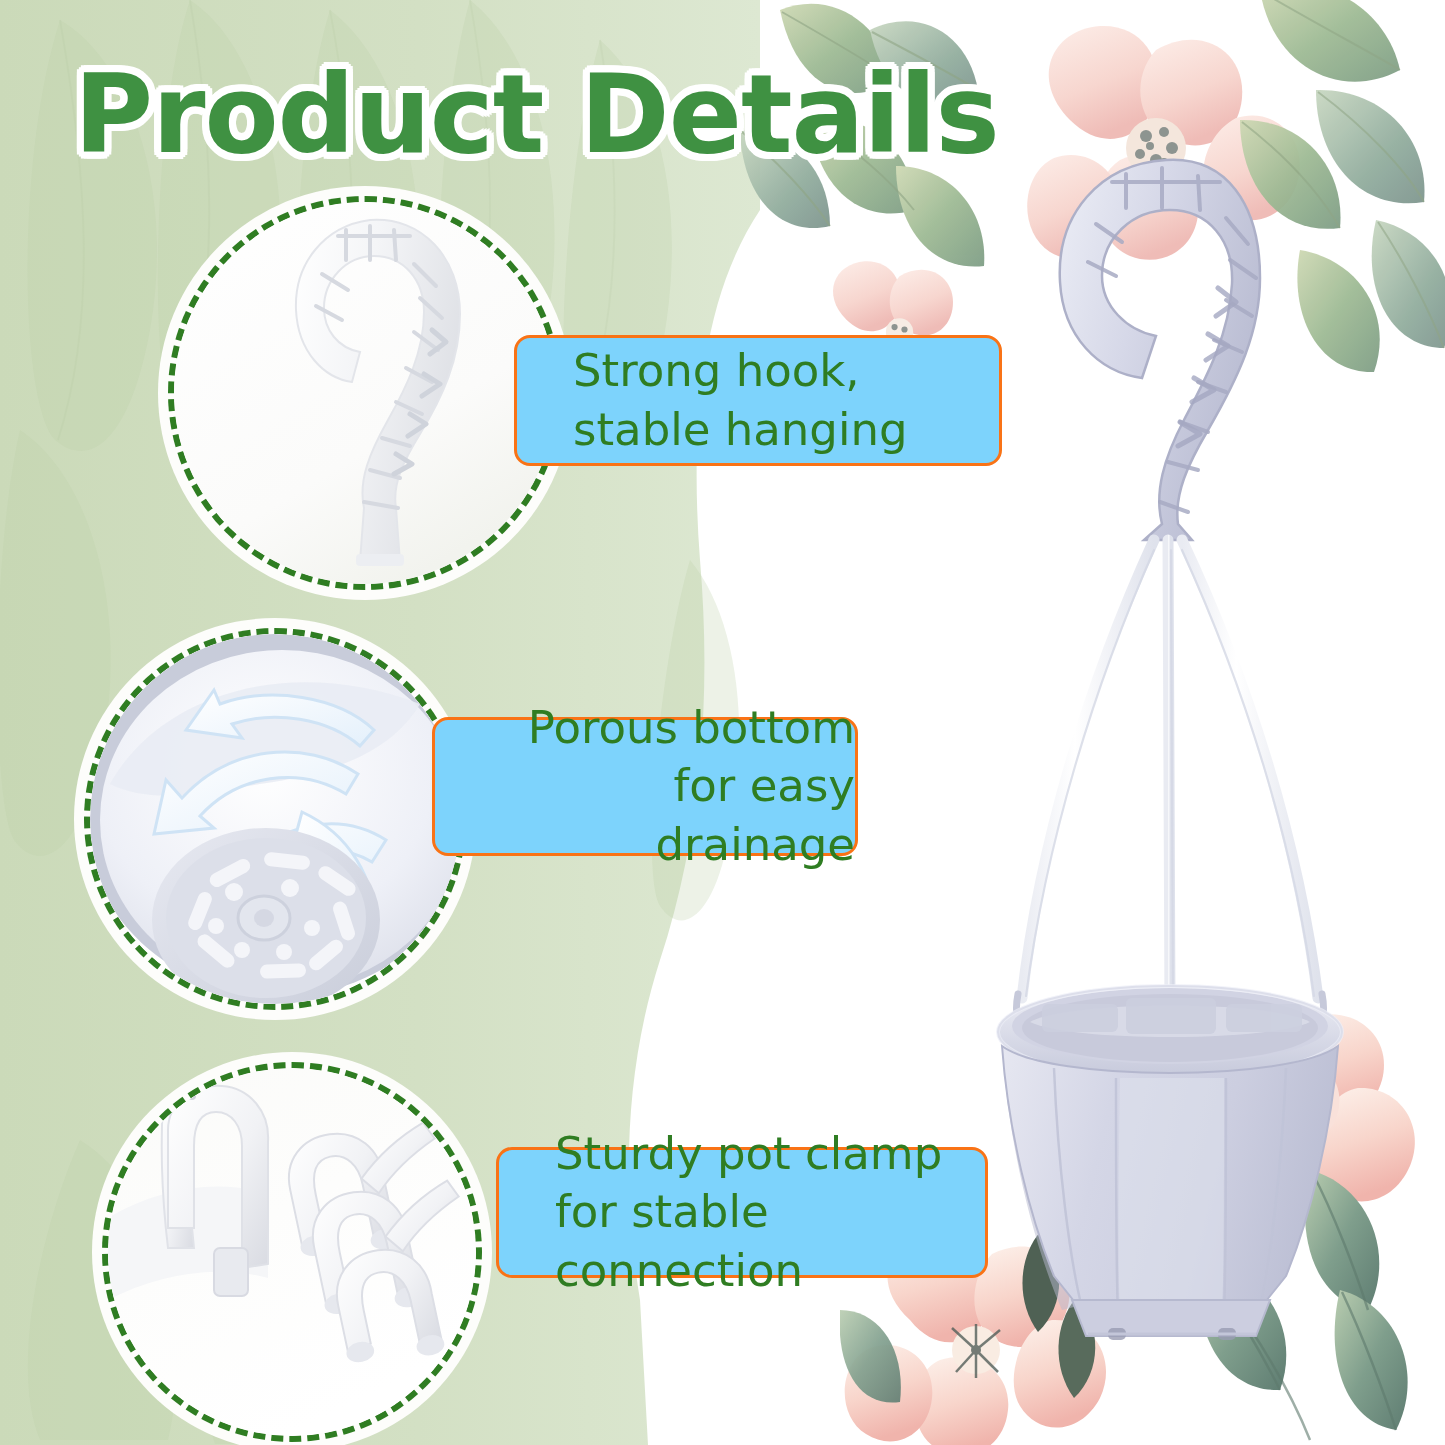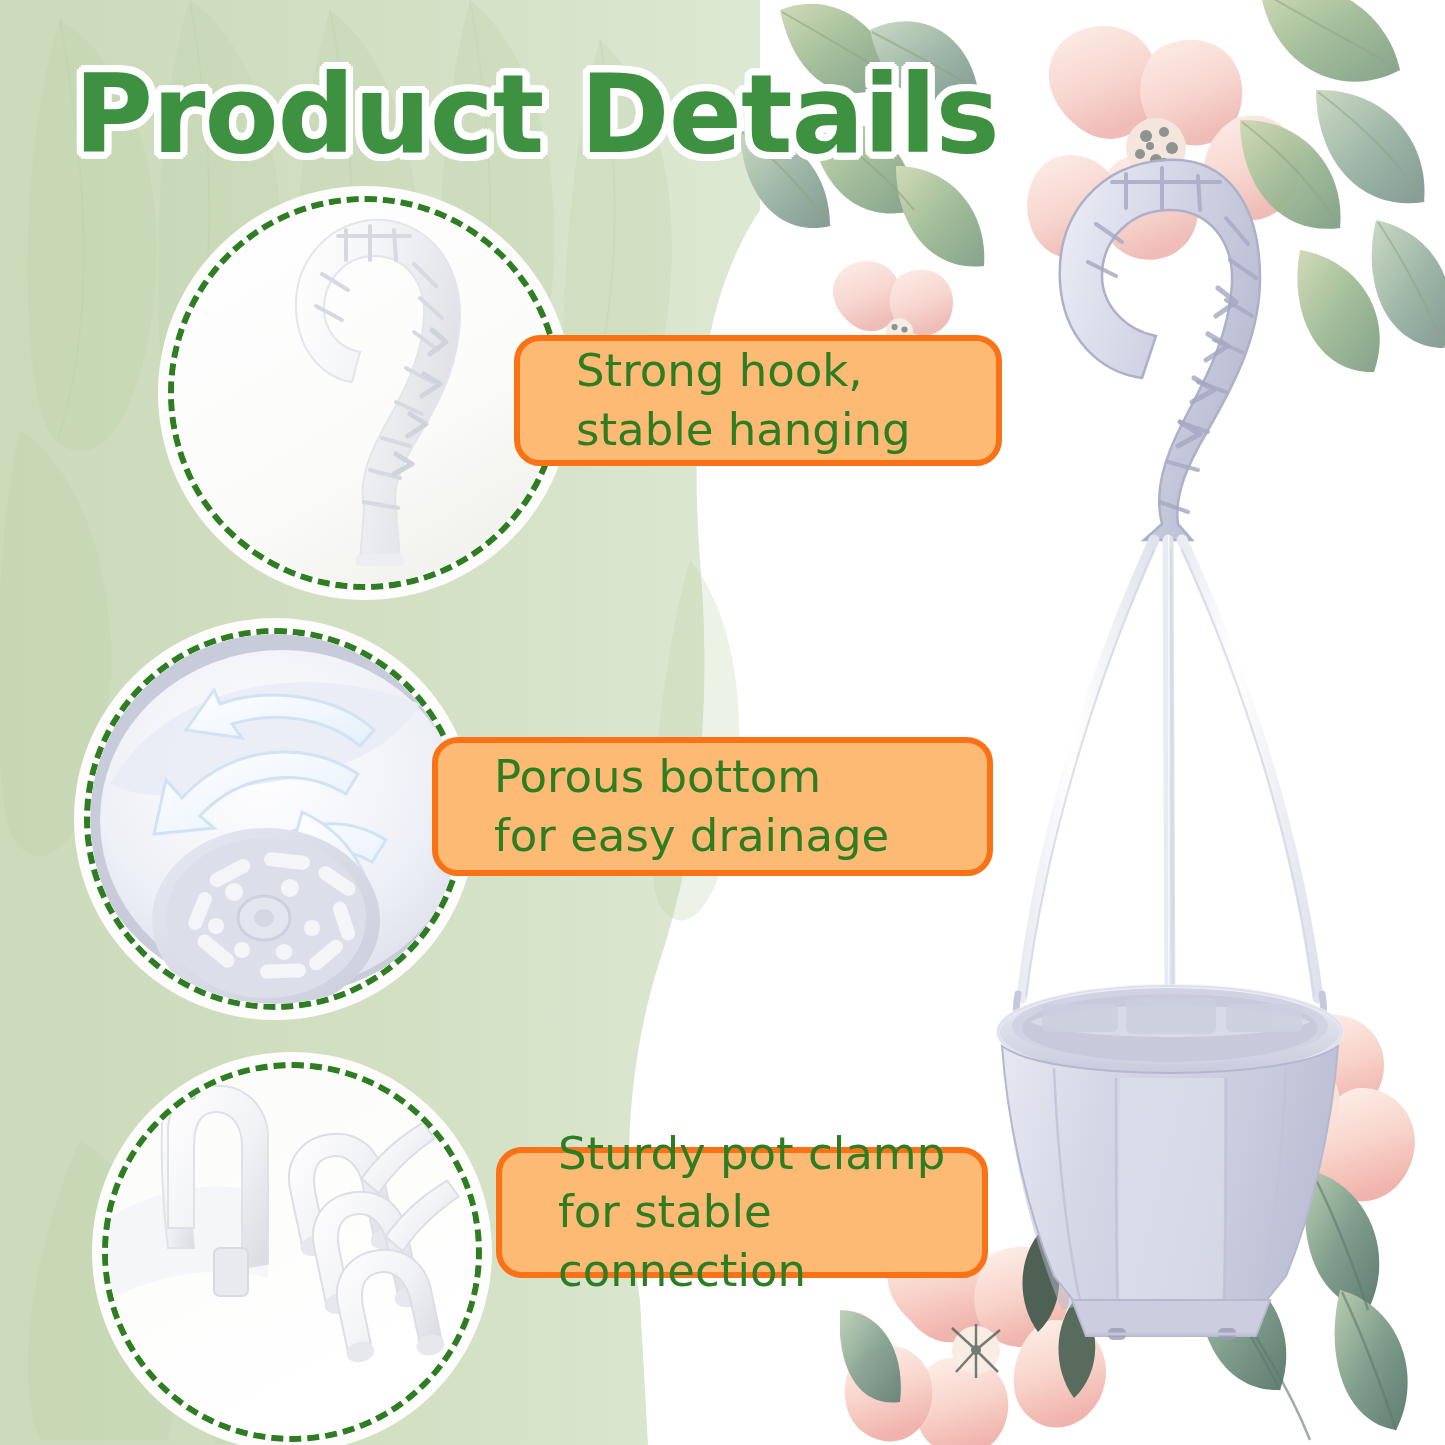--- a/index.html
+++ b/index.html
@@ -43,36 +43,36 @@
   .circle .inner{position:absolute;inset:0;border-radius:50%;overflow:hidden;}
   .circle svg{display:block;width:100%;height:100%;}
 
   #circle-1{left:168px;top:196px;width:382px;height:382px;}
   #circle-2{left:84px;top:628px;width:370px;height:370px;}
   #circle-3{left:102px;top:1062px;width:368px;height:368px;}
 
   
   .callout{
     position:absolute;
-    border:6px solid #f97316;
-    border-radius:26px;
-    background:#fdba74;
+    border:3px solid #f97316;
+    border-radius:16px;
+    background:#7dd3fc;
     display:flex;align-items:center;
     padding:10px 0 10px 56px;
     box-sizing:border-box;
   }
   .callout .txt{
     color:#2f7d22;
     font-size:45px;line-height:1.30;
     font-weight:500;
     font-family:"DejaVu Sans",sans-serif;
     white-space:pre-line;
   }
   #callout-1{left:514px;top:335px;width:488px;height:131px;}
-  #callout-2{left:432px;top:737px;width:561px;height:139px;}
+  #callout-2{left:432px;top:717px;width:426px;height:139px;text-align:right;}
   #callout-3{left:496px;top:1147px;width:492px;height:131px;}
 
   
   .product{position:absolute;left:930px;top:120px;width:470px;height:1210px;}
   .product svg{display:block;width:100%;height:100%;overflow:visible;}
 </style>
 </head>
 <body>
 
 <div id="stage">

